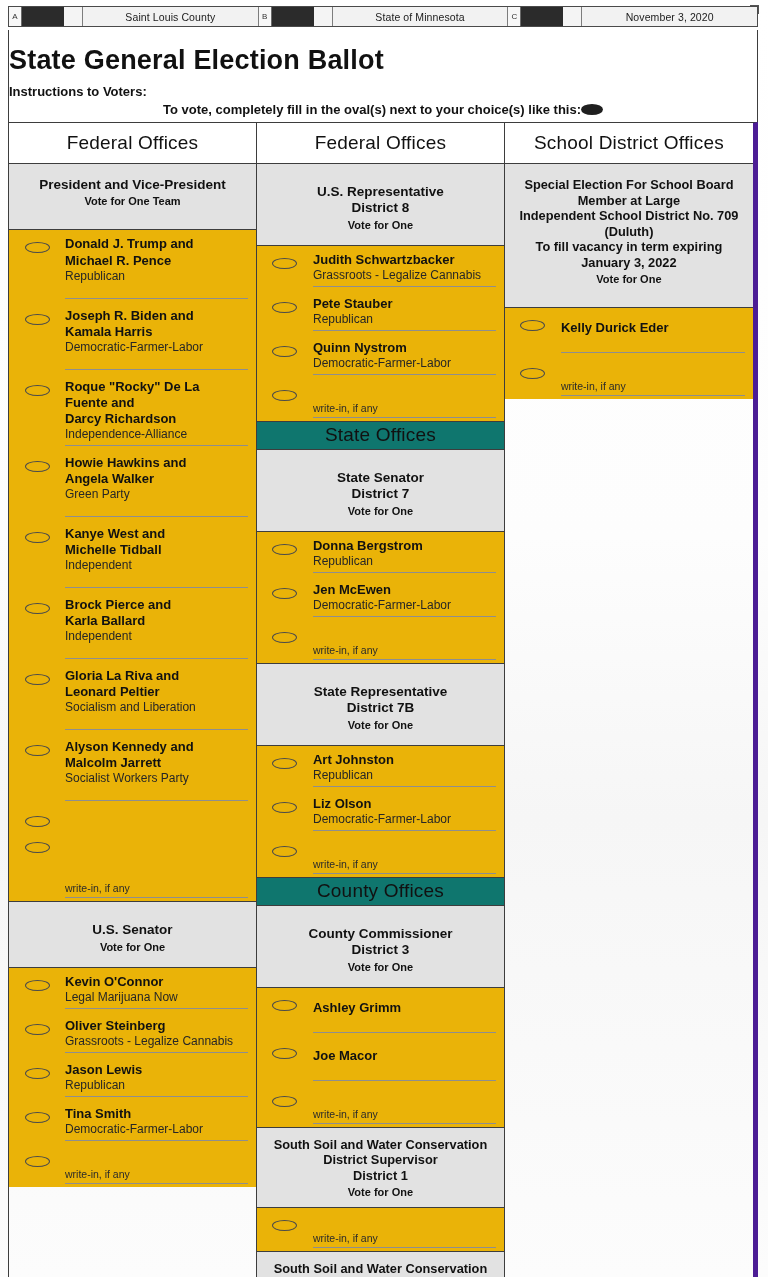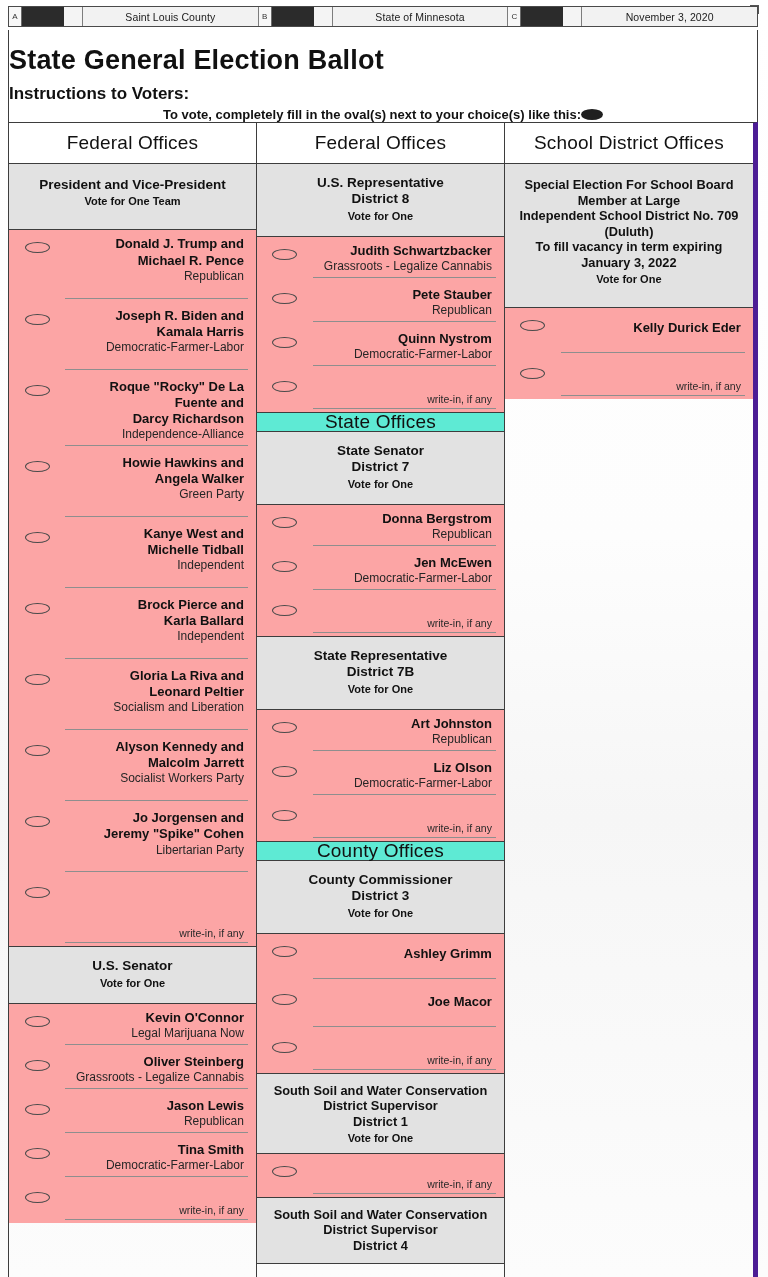--- a/index.html
+++ b/index.html
@@ -52,21 +52,21 @@
   .titleblock {
     position: absolute; left: 8px; top: 30px; right: 10px; height: 92px;
     background: #ffffff;
     border-left: 1px solid #3d3d3d;
     border-right: 1px solid #3d3d3d;
   }
   .ballot-title {
     font-size: 27px; font-weight: bold; letter-spacing: .2px;
     padding-top: 16px; line-height: 1.05;
   }
-  .instr-head { font-size: 17px; font-weight: bold; margin-top: 10px; }
+  .instr-head { font-size: 13px; font-weight: bold; margin-top: 10px; }
   .instr-line {
     font-size: 13px; font-weight: bold; margin-top: 3px;
     display: flex; align-items: center; justify-content: center; 
   }
   .filled-oval {
     display:inline-block; width: 22px; height: 11px; border-radius: 50%;
     background: #1f1f1f;
   }
 
   
@@ -93,44 +93,44 @@
     border-bottom: 1px solid #3d3d3d;
     background: #ffffff;
   }
   
   .banner {
     flex: none;
     display:flex; align-items:center; justify-content:center;
     font-size: 19px; letter-spacing:.2px;
     border-top: 1px solid #3d3d3d;
     border-bottom: 1px solid #3d3d3d;
-    background: #5eead4;
-    height: 20px;
+    background: #0f766e;
+    height: 29px;
   }
 
   
   .contesthead {
     flex: none;
     background: #e2e2e2;
     border-bottom: 1px solid #3d3d3d;
     text-align: center;
     padding: 9px 6px 9px 6px;
   }
   .contesthead .office {
     font-size: 13.5px; font-weight: bold; line-height: 1.22;
   }
   .contesthead .office.small { font-size: 12.8px; }
   .contesthead .vfo {
     font-size: 11px; font-weight: bold; margin-top: 2px;
   }
-  .contesthead.pad-lg { padding: 11px 6px 14px; }
+  .contesthead.pad-lg { padding: 20px 6px 14px; }
   .contesthead.pad-xl { padding: 13px 6px 22px; }
 
   
-  .choices { flex: none; background: #fca5a5; text-align: right; }
+  .choices { flex: none; background: #eab308; }
   .choice {
     display: flex; align-items: flex-start;
     padding: 6px 8px 3px 0;
     position: relative;
   }
   .ovalcell {
     width: 56px; flex: none;
     display: flex; justify-content: center; padding-top: 6px;
   }
   .oval {
@@ -285,24 +285,20 @@
         <div class="namecell">
           <div class="cand-name">Alyson Kennedy and<br>Malcolm Jarrett</div>
           <div class="cand-party">Socialist Workers Party</div>
         </div>
       </div>
 
       <div class="choice tall">
         <div class="ovalcell">
             <span class="oval"></span>
           </div>
-        <div class="namecell">
-          <div class="cand-name">Jo Jorgensen and<br>Jeremy "Spike" Cohen</div>
-          <div class="cand-party">Libertarian Party</div>
-        </div>
       </div>
 
       <div class="choice blankwi">
         <div class="ovalcell">
             <span class="oval"></span>
           </div>
         <div class="namecell">
           <div class="writein-label">write-in, if any</div>
         </div>
       </div>

